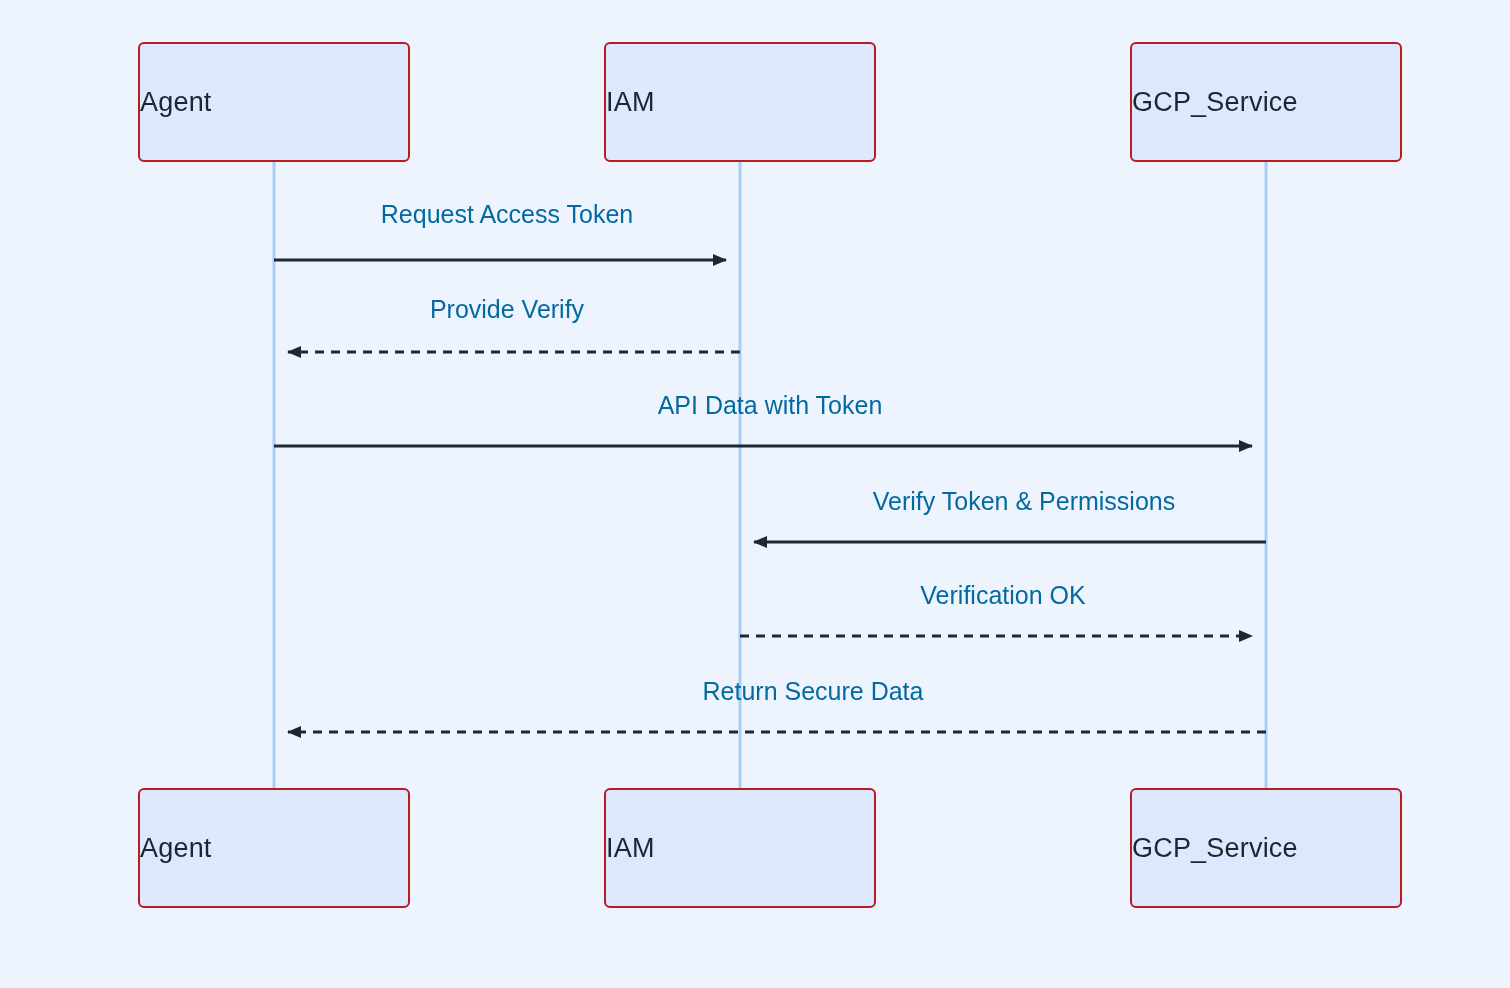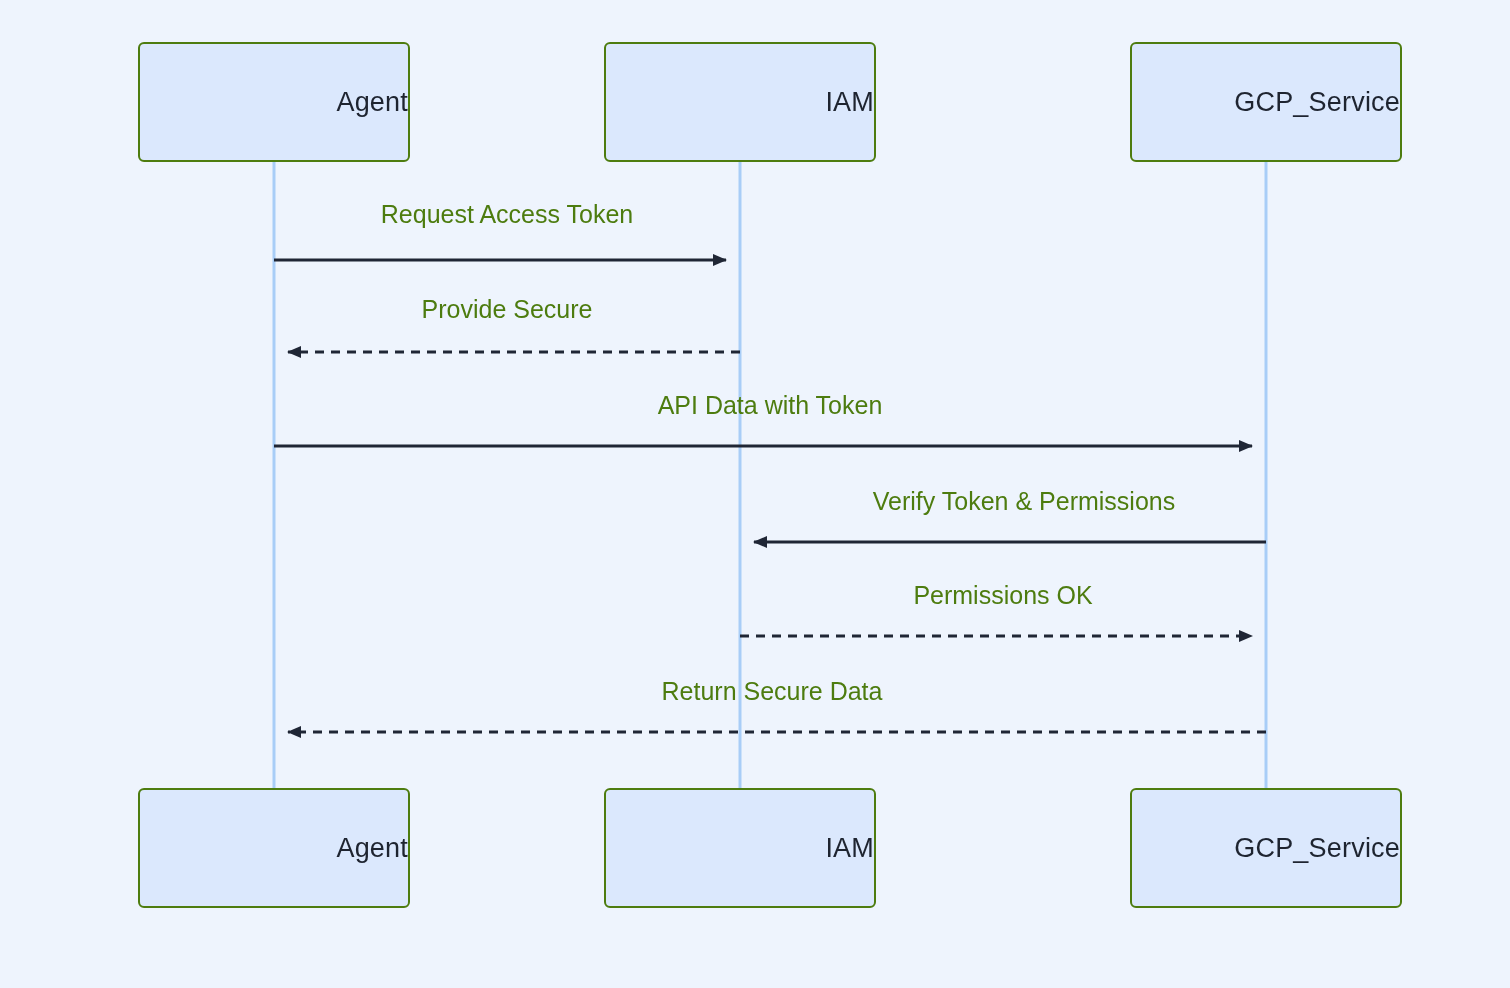--- a/index.html
+++ b/index.html
@@ -23,38 +23,38 @@
     position: absolute;
     top: 0;
     left: 0;
     width: 1510px;
     height: 988px;
   }
   .participant-box {
     position: absolute;
     box-sizing: border-box;
     background: #dbe8fd;
-    border: 2px solid #4d7c0f;
+    border: 2px solid #b91c1c;
     border-radius: 6px;
     display: flex;
     align-items: center;
-    justify-content: flex-end;
+    justify-content: flex-start;
   }
   .participant-label {
     font-size: 27px;
     color: #1e2430;
     font-family: "Liberation Sans", "DejaVu Sans", sans-serif;
     letter-spacing: 0.2px;
     white-space: nowrap;
   }
   .msg-label {
     position: absolute;
     transform: translateX(-50%);
     font-size: 25px;
-    color: #4d7c0f;
+    color: #0369a1;
     font-family: "Liberation Sans", "DejaVu Sans", sans-serif;
     white-space: nowrap;
     text-align: center;
   }
 </style>
 </head>
 <body>
 
 <div id="diagram">
 
@@ -99,20 +99,20 @@
   </div>
   <div class="participant-box" style="left:604px; top:788px; width:272px; height:120px;">
     <span class="participant-label">IAM</span>
   </div>
   <div class="participant-box" style="left:1130px; top:788px; width:272px; height:120px;">
     <span class="participant-label">GCP_Service</span>
   </div>
 
   <div id="message-labels">
       <div class="msg-label" style="left: 507px; top: 200px;">Request Access Token</div>
-      <div class="msg-label" style="left: 507px; top: 295px;">Provide Secure</div>
+      <div class="msg-label" style="left: 507px; top: 295px;">Provide Verify</div>
       <div class="msg-label" style="left: 770px; top: 391px;">API Data with Token</div>
       <div class="msg-label" style="left: 1024px; top: 487px;">Verify Token &amp; Permissions</div>
-      <div class="msg-label" style="left: 1003px; top: 581px;">Permissions OK</div>
-      <div class="msg-label" style="left: 772px; top: 677px;">Return Secure Data</div>
+      <div class="msg-label" style="left: 1003px; top: 581px;">Verification OK</div>
+      <div class="msg-label" style="left: 813px; top: 677px;">Return Secure Data</div>
     </div>
 
 </div>
 
 </body></html>

